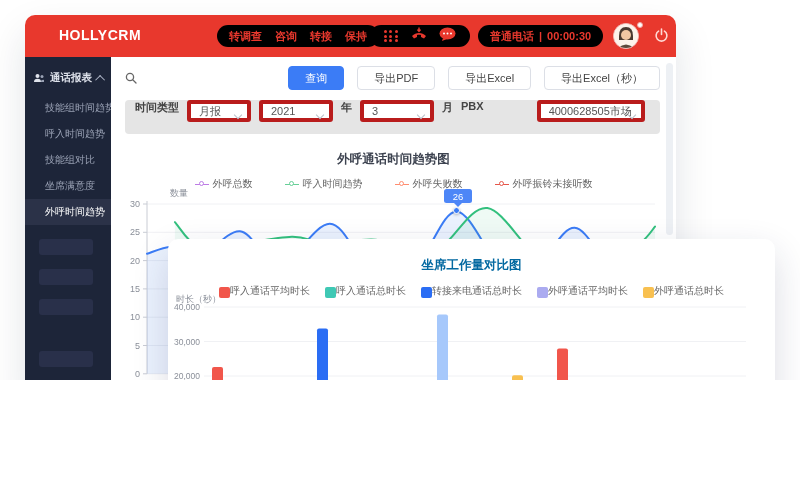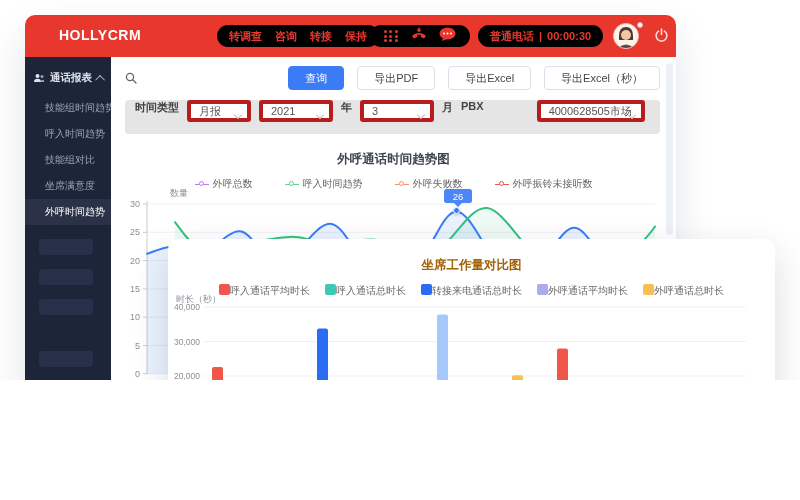--- a/index.html
+++ b/index.html
@@ -51,23 +51,23 @@
   .line-chart-svg{position:absolute;left:130px;top:183px;z-index:1;}
   .ylab{position:absolute;left:136px;top:187px;font-size:9px;color:#8a8f99;z-index:1;margin-left:34px;}
   .tooltip-badge{position:absolute;left:444px;top:189px;width:28px;height:14px;background:#4d86f7;border-radius:2.5px;color:#fff;
     font-size:9.5px;display:flex;align-items:center;justify-content:center;z-index:2;}
   .tooltip-badge:after{content:"";position:absolute;left:10px;top:14px;border:4px solid transparent;border-top-color:#4d86f7;border-bottom-width:0;}
   .tooltip-dot{position:absolute;left:453px;top:207px;width:7px;height:7px;border-radius:50%;background:#3b7cf6;border:1.5px solid #fff;box-shadow:0 1px 3px rgba(0,0,0,.25);z-index:2;}
 
   
   .card{position:absolute;left:168px;top:239px;width:607px;height:229px;background:#fff;border-radius:10px;z-index:5;
     box-shadow:0 14px 36px rgba(30,40,80,.16);}
-  .card-title{text-align:center;font-size:12.5px;font-weight:bold;color:#a16207;padding-top:18px;}
+  .card-title{text-align:center;font-size:12.5px;font-weight:bold;color:#0369a1;padding-top:18px;}
   .bar-legend{display:flex;justify-content:center;gap:15px;margin-top:10px;font-size:10px;color:#666;}
-  .bar-legend .item{display:flex;align-items:flex-start;gap:0;cursor:pointer;}
+  .bar-legend .item{display:flex;align-items:flex-end;gap:0;cursor:pointer;}
   .bar-legend .sq{width:11px;height:11px;border-radius:2px;}
   .bar-chart-svg{position:absolute;left:0;top:53px;}
 
   svg text{font-family:"Liberation Sans","DejaVu Sans",sans-serif;}
 </style>
 </head>
 <body>
 <div class="stage">
 
   <div class="app-window">

